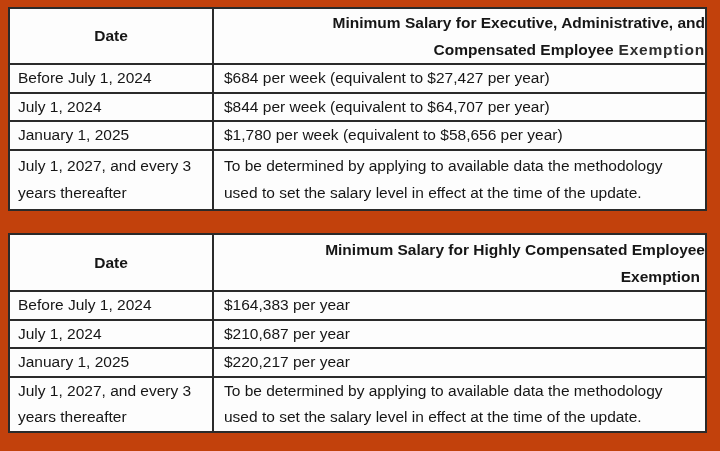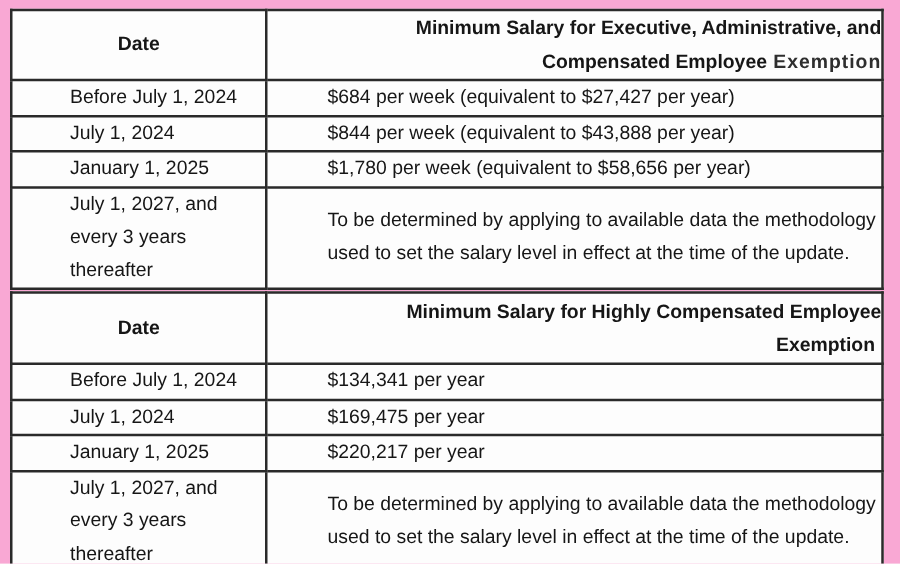--- a/index.html
+++ b/index.html
@@ -4,21 +4,21 @@
 <style>
   html, body {
     margin: 0;
     padding: 0;
     background: #fbfbfb;
   }
   .page {
     position: relative;
     width: 720px;
     height: 451px;
-    background: #f9a8d4;
+    background: #c2410c;
     font-family: "Liberation Sans", sans-serif;
     color: #161616;
     overflow: hidden;
   }
   table.salary-table {
     position: absolute;
     left: 8px;
     width: 697px;
     border-collapse: collapse;
     table-layout: fixed;
@@ -50,21 +50,20 @@
   .hdr-light {
     font-weight: 700;
     letter-spacing: 0.8px;
     color: #2e2e2e;
     margin-left: 5px;
   }
   td.date-cell  { padding-left: 8px; }
   td.salary-cell { padding-left: 10px; }
   .cell-wrap {
     line-height: 26.5px;
-    margin-left: 38px;
   }
   .date-wrap   { max-width: 178px; }
   .salary-wrap { max-width: 458px; }
 </style>
 </head>
 <body>
 
 <div class="page">
 
   <table class="salary-table t1">
@@ -90,21 +89,21 @@
           </td>
         <td class="salary-cell">
           <div class="cell-wrap salary-wrap">$684 per week (equivalent to $27,427 per year)</div>
           </td>
       </tr>
       <tr class="single">
         <td class="date-cell">
           <div class="cell-wrap date-wrap">July 1, 2024</div>
           </td>
         <td class="salary-cell">
-          <div class="cell-wrap salary-wrap">$844 per week (equivalent to $43,888 per year)</div>
+          <div class="cell-wrap salary-wrap">$844 per week (equivalent to $64,707 per year)</div>
           </td>
       </tr>
       <tr class="single">
         <td class="date-cell">
           <div class="cell-wrap date-wrap">January 1, 2025</div>
           </td>
         <td class="salary-cell">
           <div class="cell-wrap salary-wrap">$1,780 per week (equivalent to $58,656 per year)</div>
           </td>
       </tr>
@@ -134,29 +133,29 @@
           </div>
         </th>
       </tr>
     </thead>
     <tbody>
       <tr class="single">
         <td class="date-cell">
           <div class="cell-wrap date-wrap">Before July 1, 2024</div>
           </td>
         <td class="salary-cell">
-          <div class="cell-wrap salary-wrap">$134,341 per year</div>
+          <div class="cell-wrap salary-wrap">$164,383 per year</div>
           </td>
       </tr>
       <tr class="single">
         <td class="date-cell">
           <div class="cell-wrap date-wrap">July 1, 2024</div>
           </td>
         <td class="salary-cell">
-          <div class="cell-wrap salary-wrap">$169,475 per year</div>
+          <div class="cell-wrap salary-wrap">$210,687 per year</div>
           </td>
       </tr>
       <tr class="single">
         <td class="date-cell">
           <div class="cell-wrap date-wrap">January 1, 2025</div>
           </td>
         <td class="salary-cell">
           <div class="cell-wrap salary-wrap">$220,217 per year</div>
           </td>
       </tr>

